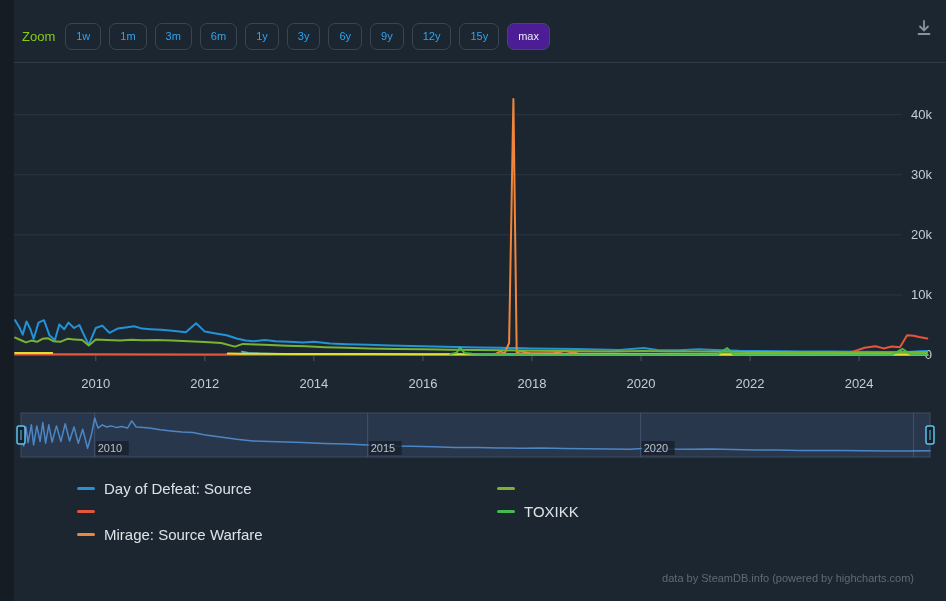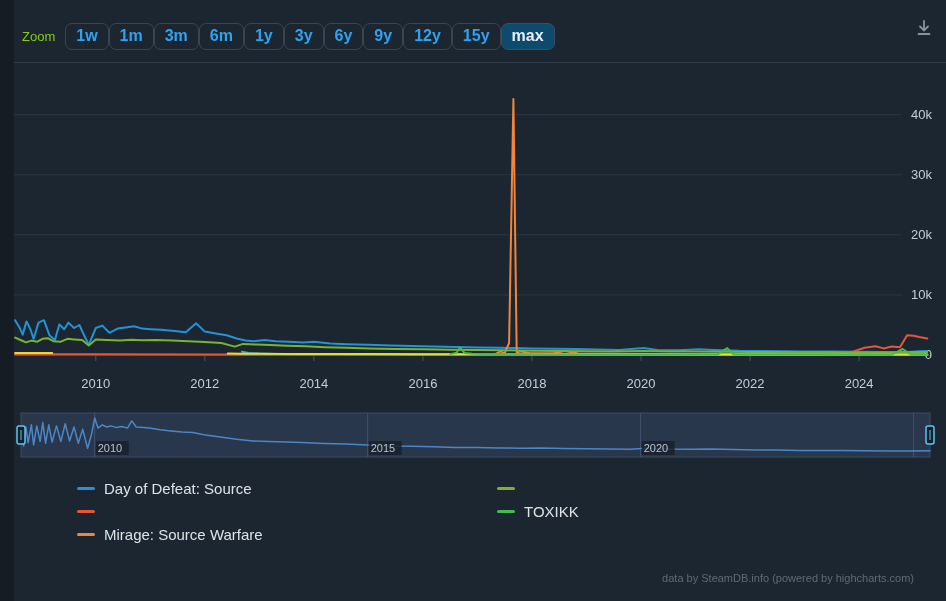--- a/index.html
+++ b/index.html
@@ -2,23 +2,23 @@
 <html><head>
 <meta charset="utf-8">
 <style>
   html,body{margin:0;padding:0;background:#151c24;width:946px;height:601px;overflow:hidden;
     font-family:"Liberation Sans","DejaVu Sans",sans-serif;}
   #panel{position:absolute;left:14px;top:0;width:932px;height:601px;background:#1c2631;}
   
   #toolbar{position:absolute;left:8px;top:22px;height:28px;display:flex;align-items:center;}
   #zoom-label{color:#84cc16;font-size:13px;margin-right:10px;}
   .range-btn{display:inline-flex;align-items:center;justify-content:center;height:27px;
-    padding:0 10px;border:1px solid #3a4554;border-radius:7px;
-    background:transparent;color:#2fa3f0;font-size:16px;font-weight:bold;cursor:pointer;}
-  .range-btn.selected{background:#0c4a6e;border-color:#3e4c5e;color:#e9edf1;}
+    padding:0 10px;margin-right:8px;border:1px solid #3a4554;border-radius:7px;
+    background:transparent;color:#2fa3f0;font-size:11px;font-weight:normal;cursor:pointer;}
+  .range-btn.selected{background:#4c1d95;border-color:#3e4c5e;color:#e9edf1;}
   #download-btn{position:absolute;left:894px;top:12px;width:32px;height:32px;cursor:pointer;
     display:flex;align-items:center;justify-content:center;}
   #divider{position:absolute;left:0;top:62px;width:932px;height:1px;background:#303a46;}
   
   #chart-svg{position:absolute;left:-14px;top:0;}
   
   #legend{position:absolute;left:0;top:477px;width:932px;}
   .legend-col{position:absolute;top:0;}
   .legend-item{display:flex;align-items:center;height:23px;cursor:pointer;}
   .legend-marker{width:18px;height:3px;border-radius:2px;margin-right:9px;flex:none;}

